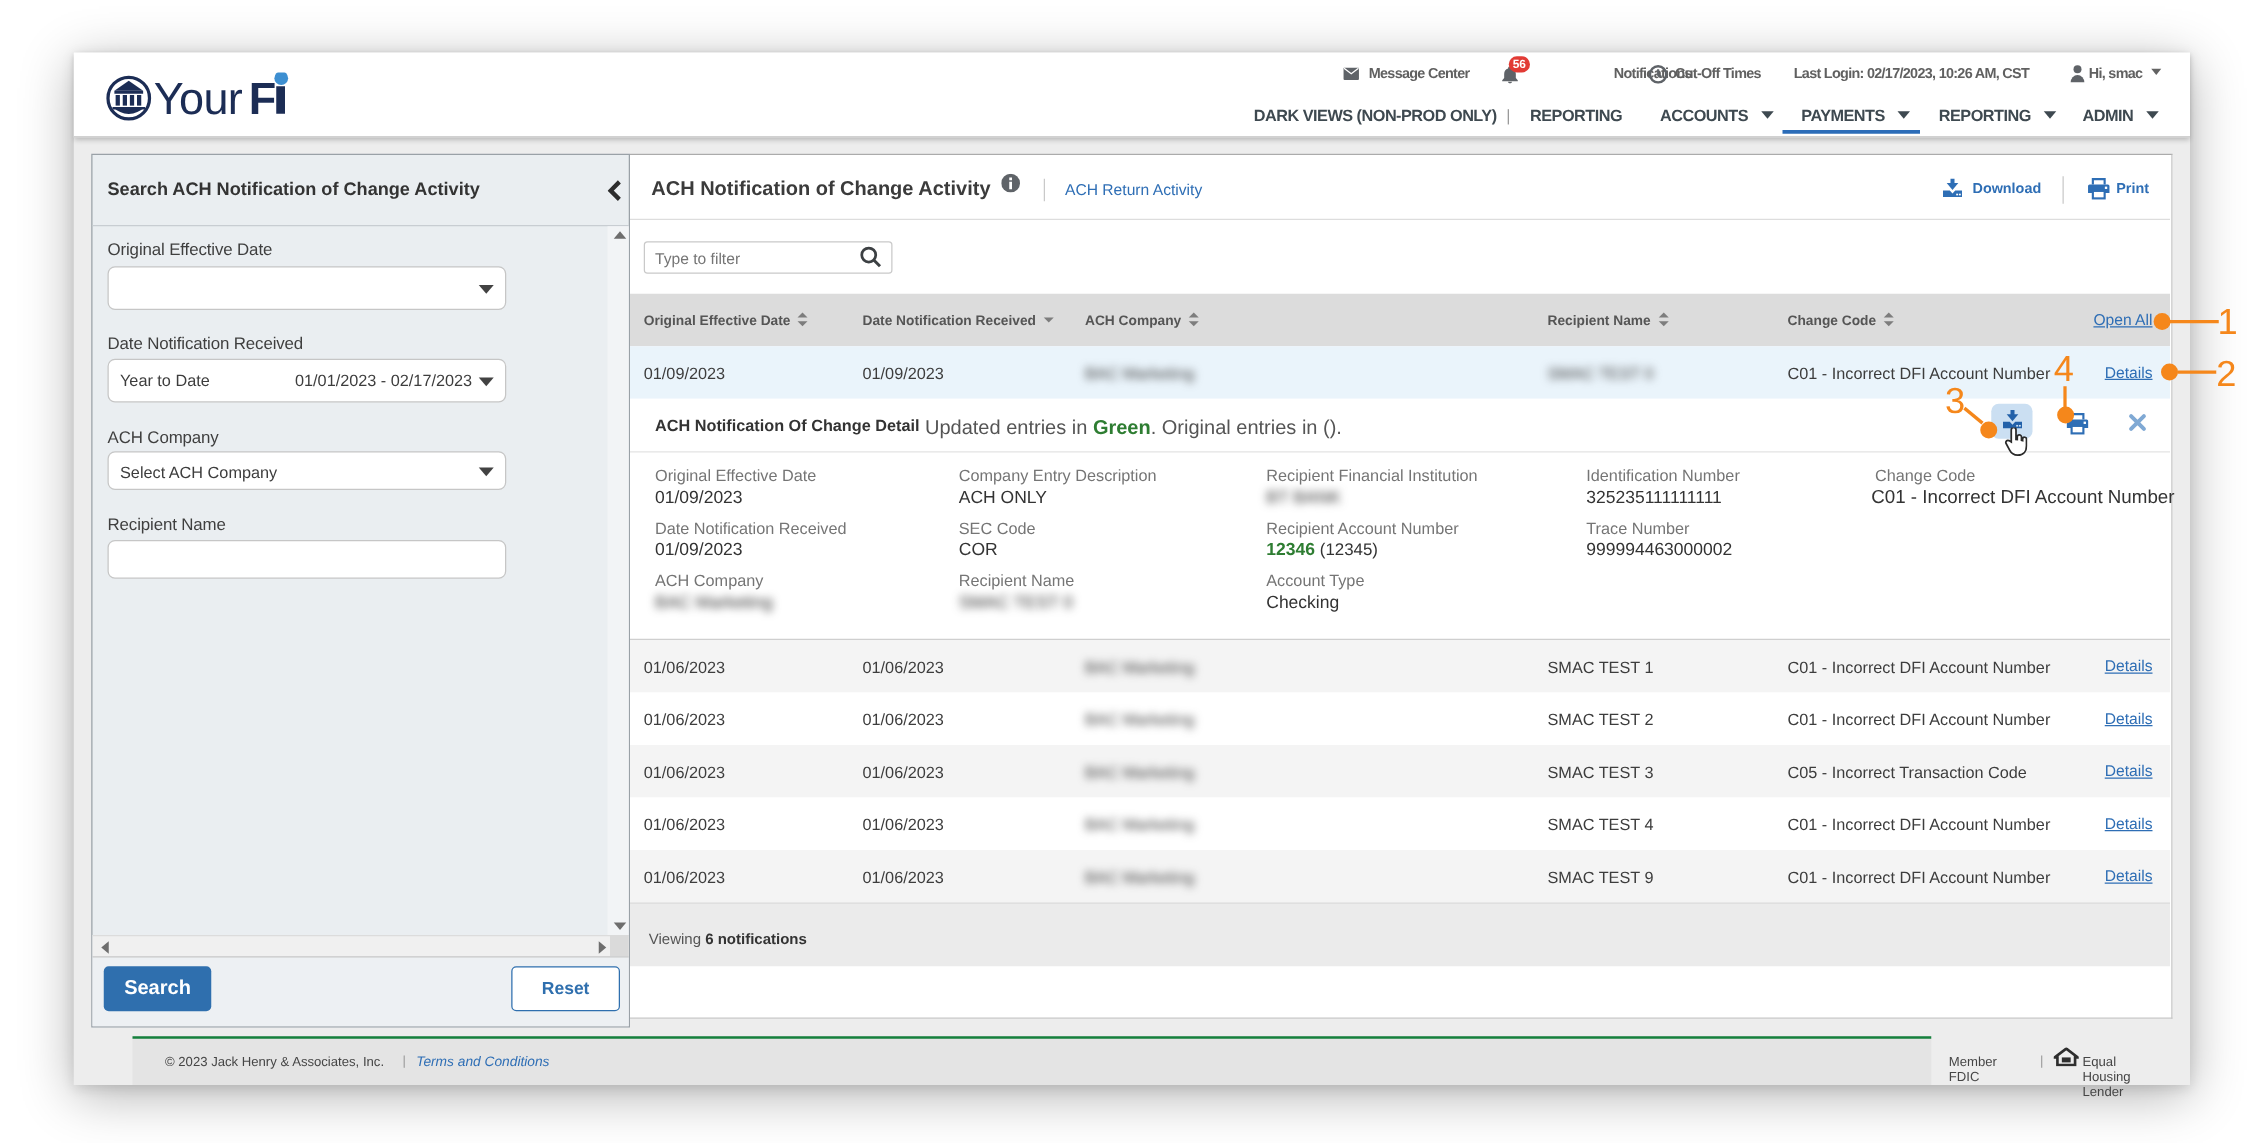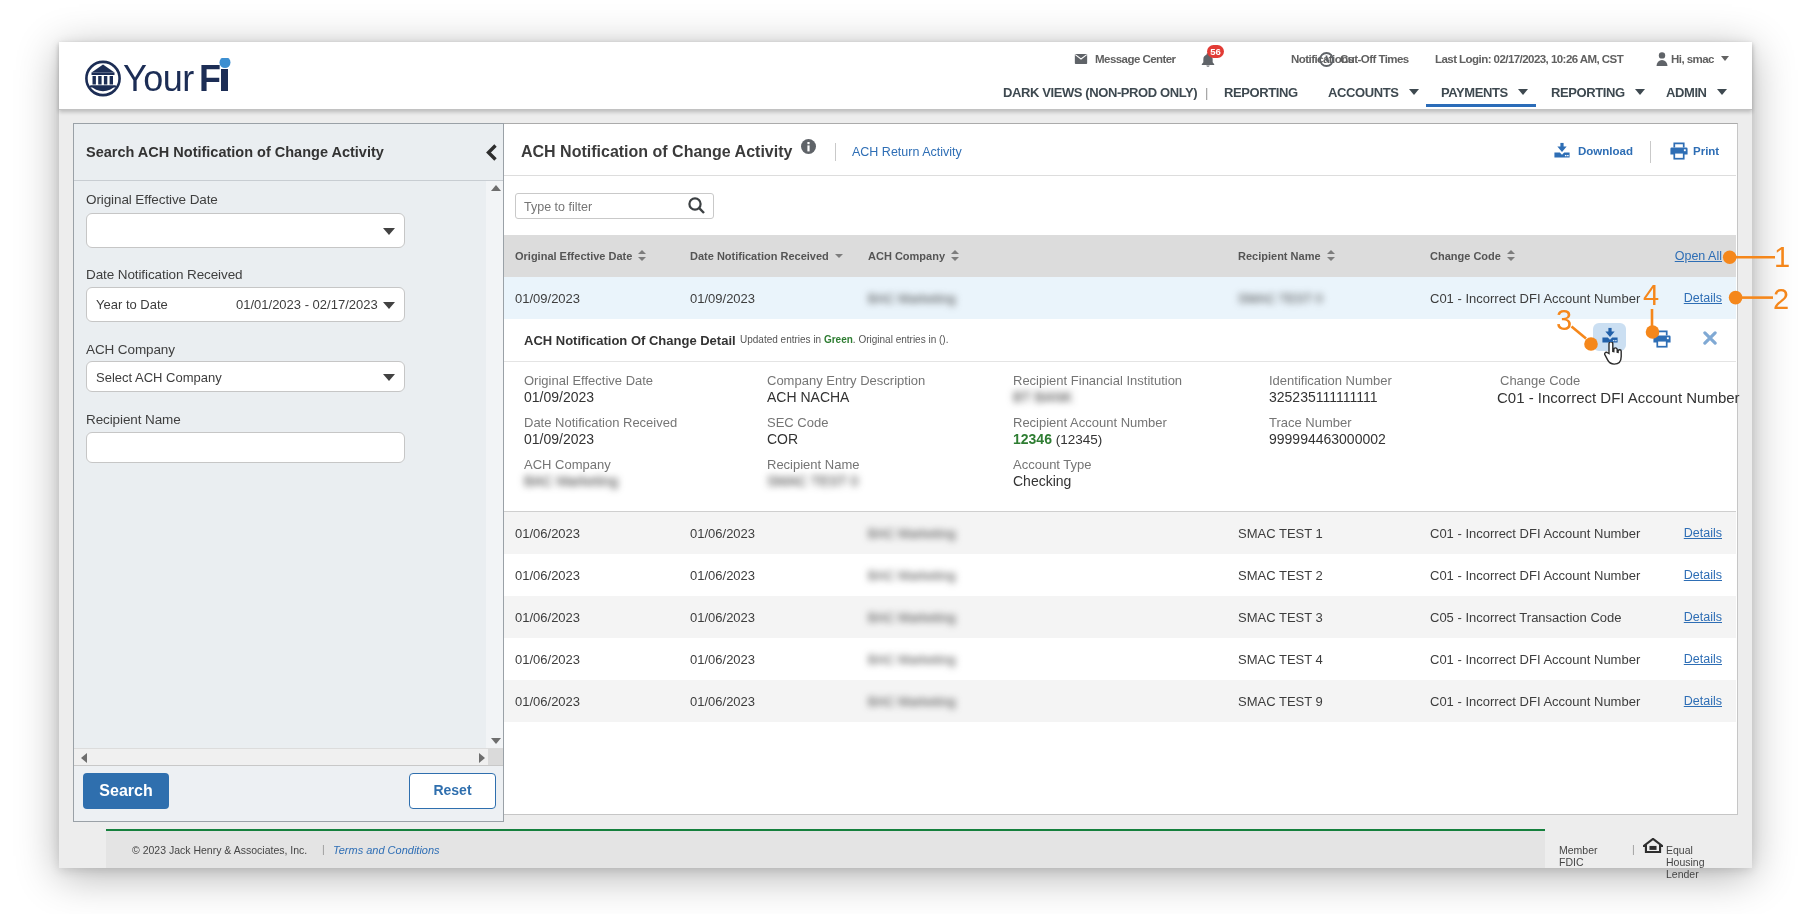--- a/index.html
+++ b/index.html
@@ -167,21 +167,21 @@
       <div class="dcell" style="left:11px;">01/09/2023</div>
       <div class="dcell" style="left:186px;">01/09/2023</div>
       <div class="dcell blur" style="left:364px;">BAC Marketing</div>
       <div class="dcell blur" style="left:734px;">SMAC TEST 0</div>
       <div class="dcell" style="left:926px;">C01 - Incorrect DFI Account Number</div>
       <div class="details" style="left:1118px;width:100px;text-align:right;">Details</div>
     </div>
 
     <div class="row" style="top:195px;background:#fff;">
       <div class="abs" style="left:20px;top:14px;font-size:13px;font-weight:bold;color:#333;">ACH Notification Of Change Detail</div>
-      <div class="abs" style="left:236px;top:15px;font-size:10px;color:#555;">Updated entries in <span style="color:#2e7d32;font-weight:bold;">Green</span>. Original entries in ().</div>
+      <div class="abs" style="left:236px;top:15px;font-size:16px;color:#555;">Updated entries in <span style="color:#2e7d32;font-weight:bold;">Green</span>. Original entries in ().</div>
       <div class="abs" style="left:1089px;top:4px;width:33px;height:28px;background:#cbdff2;border-radius:6px;"></div>
       <svg class="abs" style="left:1097px;top:8px" width="18" height="17" viewBox="0 0 19 17">
           <path d="M9.5 0.5 V6.5" stroke="#2361a9" stroke-width="3.4" fill="none"></path>
           <path d="M4.6 4.2 H14.4 L9.5 10 Z" fill="#2361a9"></path>
           <path d="M1.5 10.5 H7.2 L9.5 13 L11.8 10.5 H17.5 V16 H1.5 Z" fill="#2361a9"></path>
           <rect x="12.6" y="13.2" width="1.6" height="1.4" fill="#cbdff2"></rect>
           <rect x="14.9" y="13.2" width="1.6" height="1.4" fill="#cbdff2"></rect>
         </svg>
       <svg class="abs" style="left:1149px;top:11px" width="18" height="18" viewBox="0 0 21 20">
           <path d="M5 6 V1 H16 V6" stroke="#2e6eb5" stroke-width="2" fill="none"></path>
@@ -195,21 +195,21 @@
     </div>
 
     <div class="abs" style="left:0;top:237px;width:1232px;height:151px;background:#fff;border-top:1px solid #e4e4e4;border-bottom:1px solid #cfcfcf;">
       <div class="dlab" style="left:20px;top:11px;">Original Effective Date</div>
       <div class="dval" style="left:20px;top:27px;">01/09/2023</div>
       <div class="dlab" style="left:20px;top:53px;">Date Notification Received</div>
       <div class="dval" style="left:20px;top:69px;">01/09/2023</div>
       <div class="dlab" style="left:20px;top:95px;">ACH Company</div>
       <div class="dval blur" style="left:20px;top:111px;">BAC Marketing</div>
       <div class="dlab" style="left:263px;top:11px;">Company Entry Description</div>
-      <div class="dval" style="left:263px;top:27px;">ACH NACHA</div>
+      <div class="dval" style="left:263px;top:27px;">ACH ONLY</div>
       <div class="dlab" style="left:263px;top:53px;">SEC Code</div>
       <div class="dval" style="left:263px;top:69px;">COR</div>
       <div class="dlab" style="left:263px;top:95px;">Recipient Name</div>
       <div class="dval blur" style="left:263px;top:111px;">SMAC TEST 0</div>
       <div class="dlab" style="left:509px;top:11px;">Recipient Financial Institution</div>
       <div class="dval blur" style="left:509px;top:27px;">BT BANK</div>
       <div class="dlab" style="left:509px;top:53px;">Recipient Account Number</div>
       <div class="dval" style="left:509px;top:69px;"><span style="color:#2e7d32;font-weight:bold;">12346</span> <span style="font-size:13.5px;">(12345)</span></div>
       <div class="dlab" style="left:509px;top:95px;">Account Type</div>
       <div class="dval" style="left:509px;top:111px;">Checking</div>
@@ -258,20 +258,23 @@
       <div class="dcell" style="left:926px;">C01 - Incorrect DFI Account Number</div>
       <div class="details" style="left:1118px;width:100px;text-align:right;">Details</div>
     </div>
     <div class="row" style="top:556px;background:#f4f4f4;">
       <div class="dcell" style="left:11px;">01/06/2023</div>
         <div class="dcell" style="left:186px;">01/06/2023</div>
       <div class="dcell blur" style="left:364px;">BAC Marketing</div>
       <div class="dcell" style="left:734px;">SMAC TEST 9</div>
       <div class="dcell" style="left:926px;">C01 - Incorrect DFI Account Number</div>
       <div class="details" style="left:1118px;width:100px;text-align:right;">Details</div>
+    </div>
+    <div class="abs" style="left:0;top:598px;width:1232px;height:51px;background:#ebebeb;border-top:1px solid #dcdcdc;">
+      <div class="abs" style="left:15px;top:21px;font-size:12px;color:#555;">Viewing <b style="color:#333;">6 notifications</b></div>
     </div>
   </div>
   <div id="footer">
     <div class="abs" style="left:26px;top:13px;">© 2023 Jack Henry &amp; Associates, Inc.</div>
     <div class="abs" style="left:216px;top:12px;color:#999;">|</div>
     <div class="abs flink" style="left:227px;top:12.5px;font-size:11px;font-style:italic;">Terms and Conditions</div>
     <div class="abs" style="left:1453px;top:13px;">Member FDIC</div>
     <div class="abs" style="left:1526px;top:12px;color:#999;">|</div>
     <svg class="abs" style="left:1537px;top:7px" width="20" height="15" viewBox="0 0 22 17">
         <path d="M11 1 L21.5 9 H19 V16 H3 V9 H0.5 Z" fill="none" stroke="#2e2e2e" stroke-width="2.4"></path>

